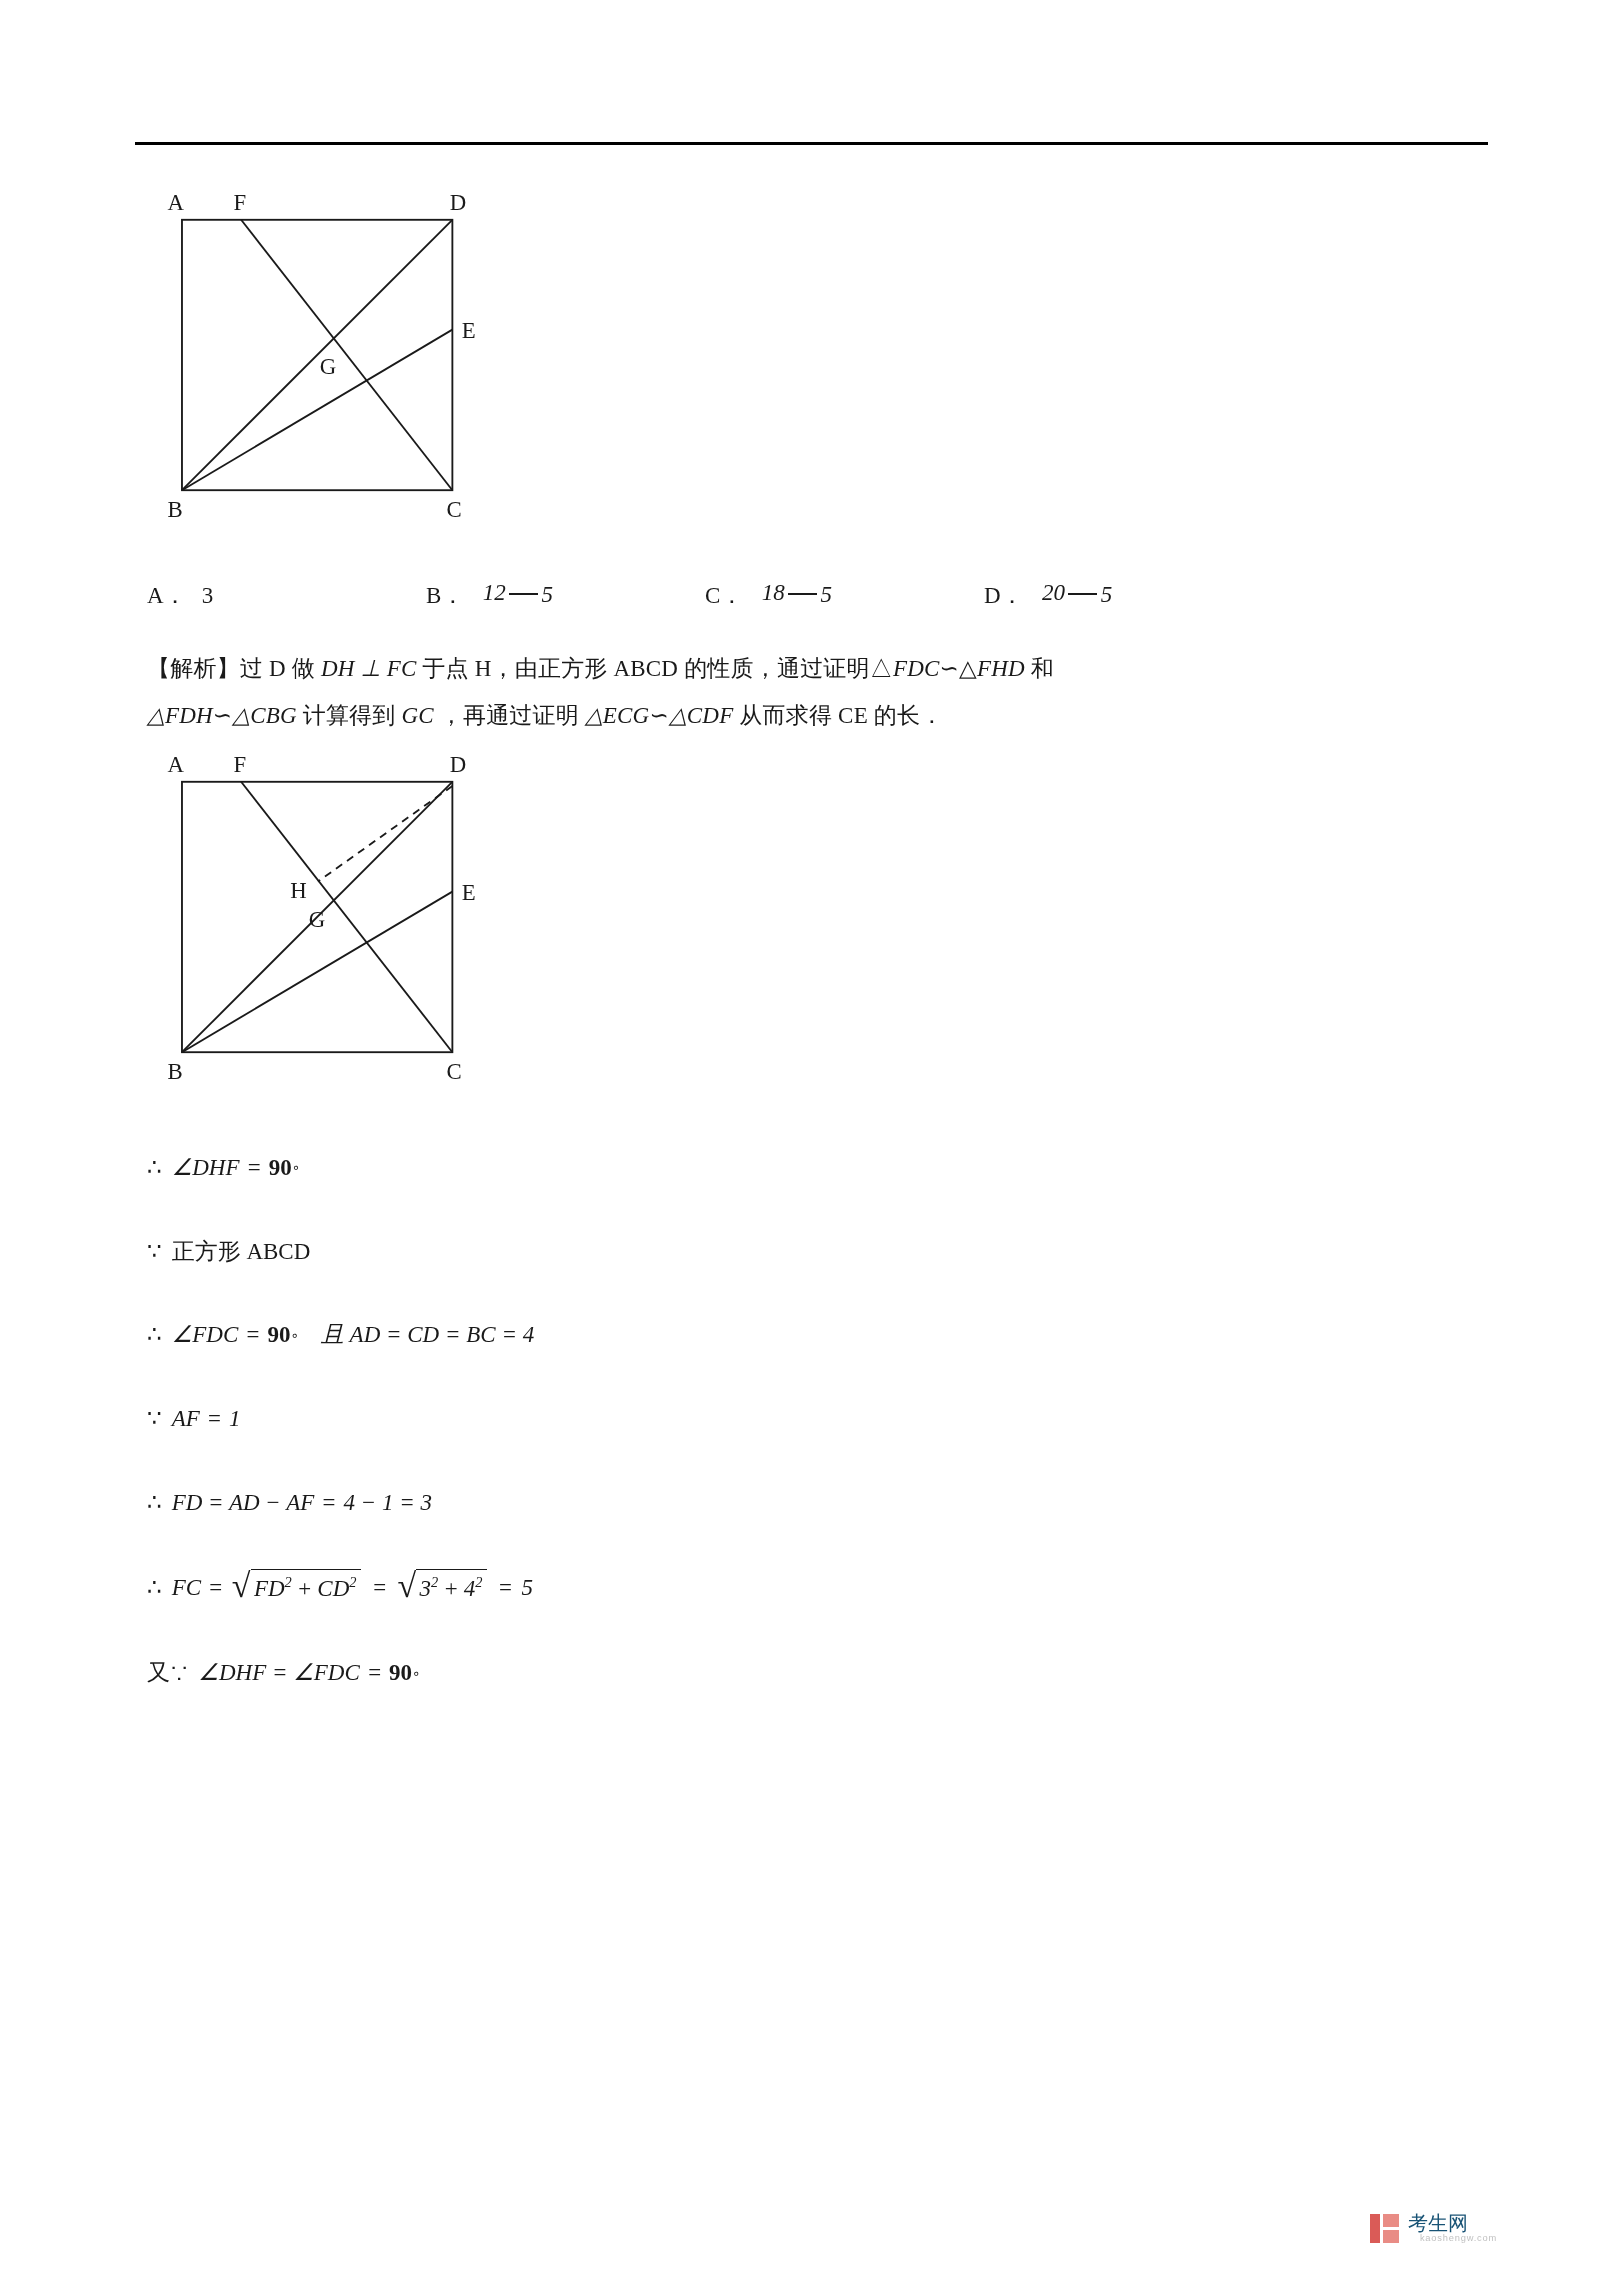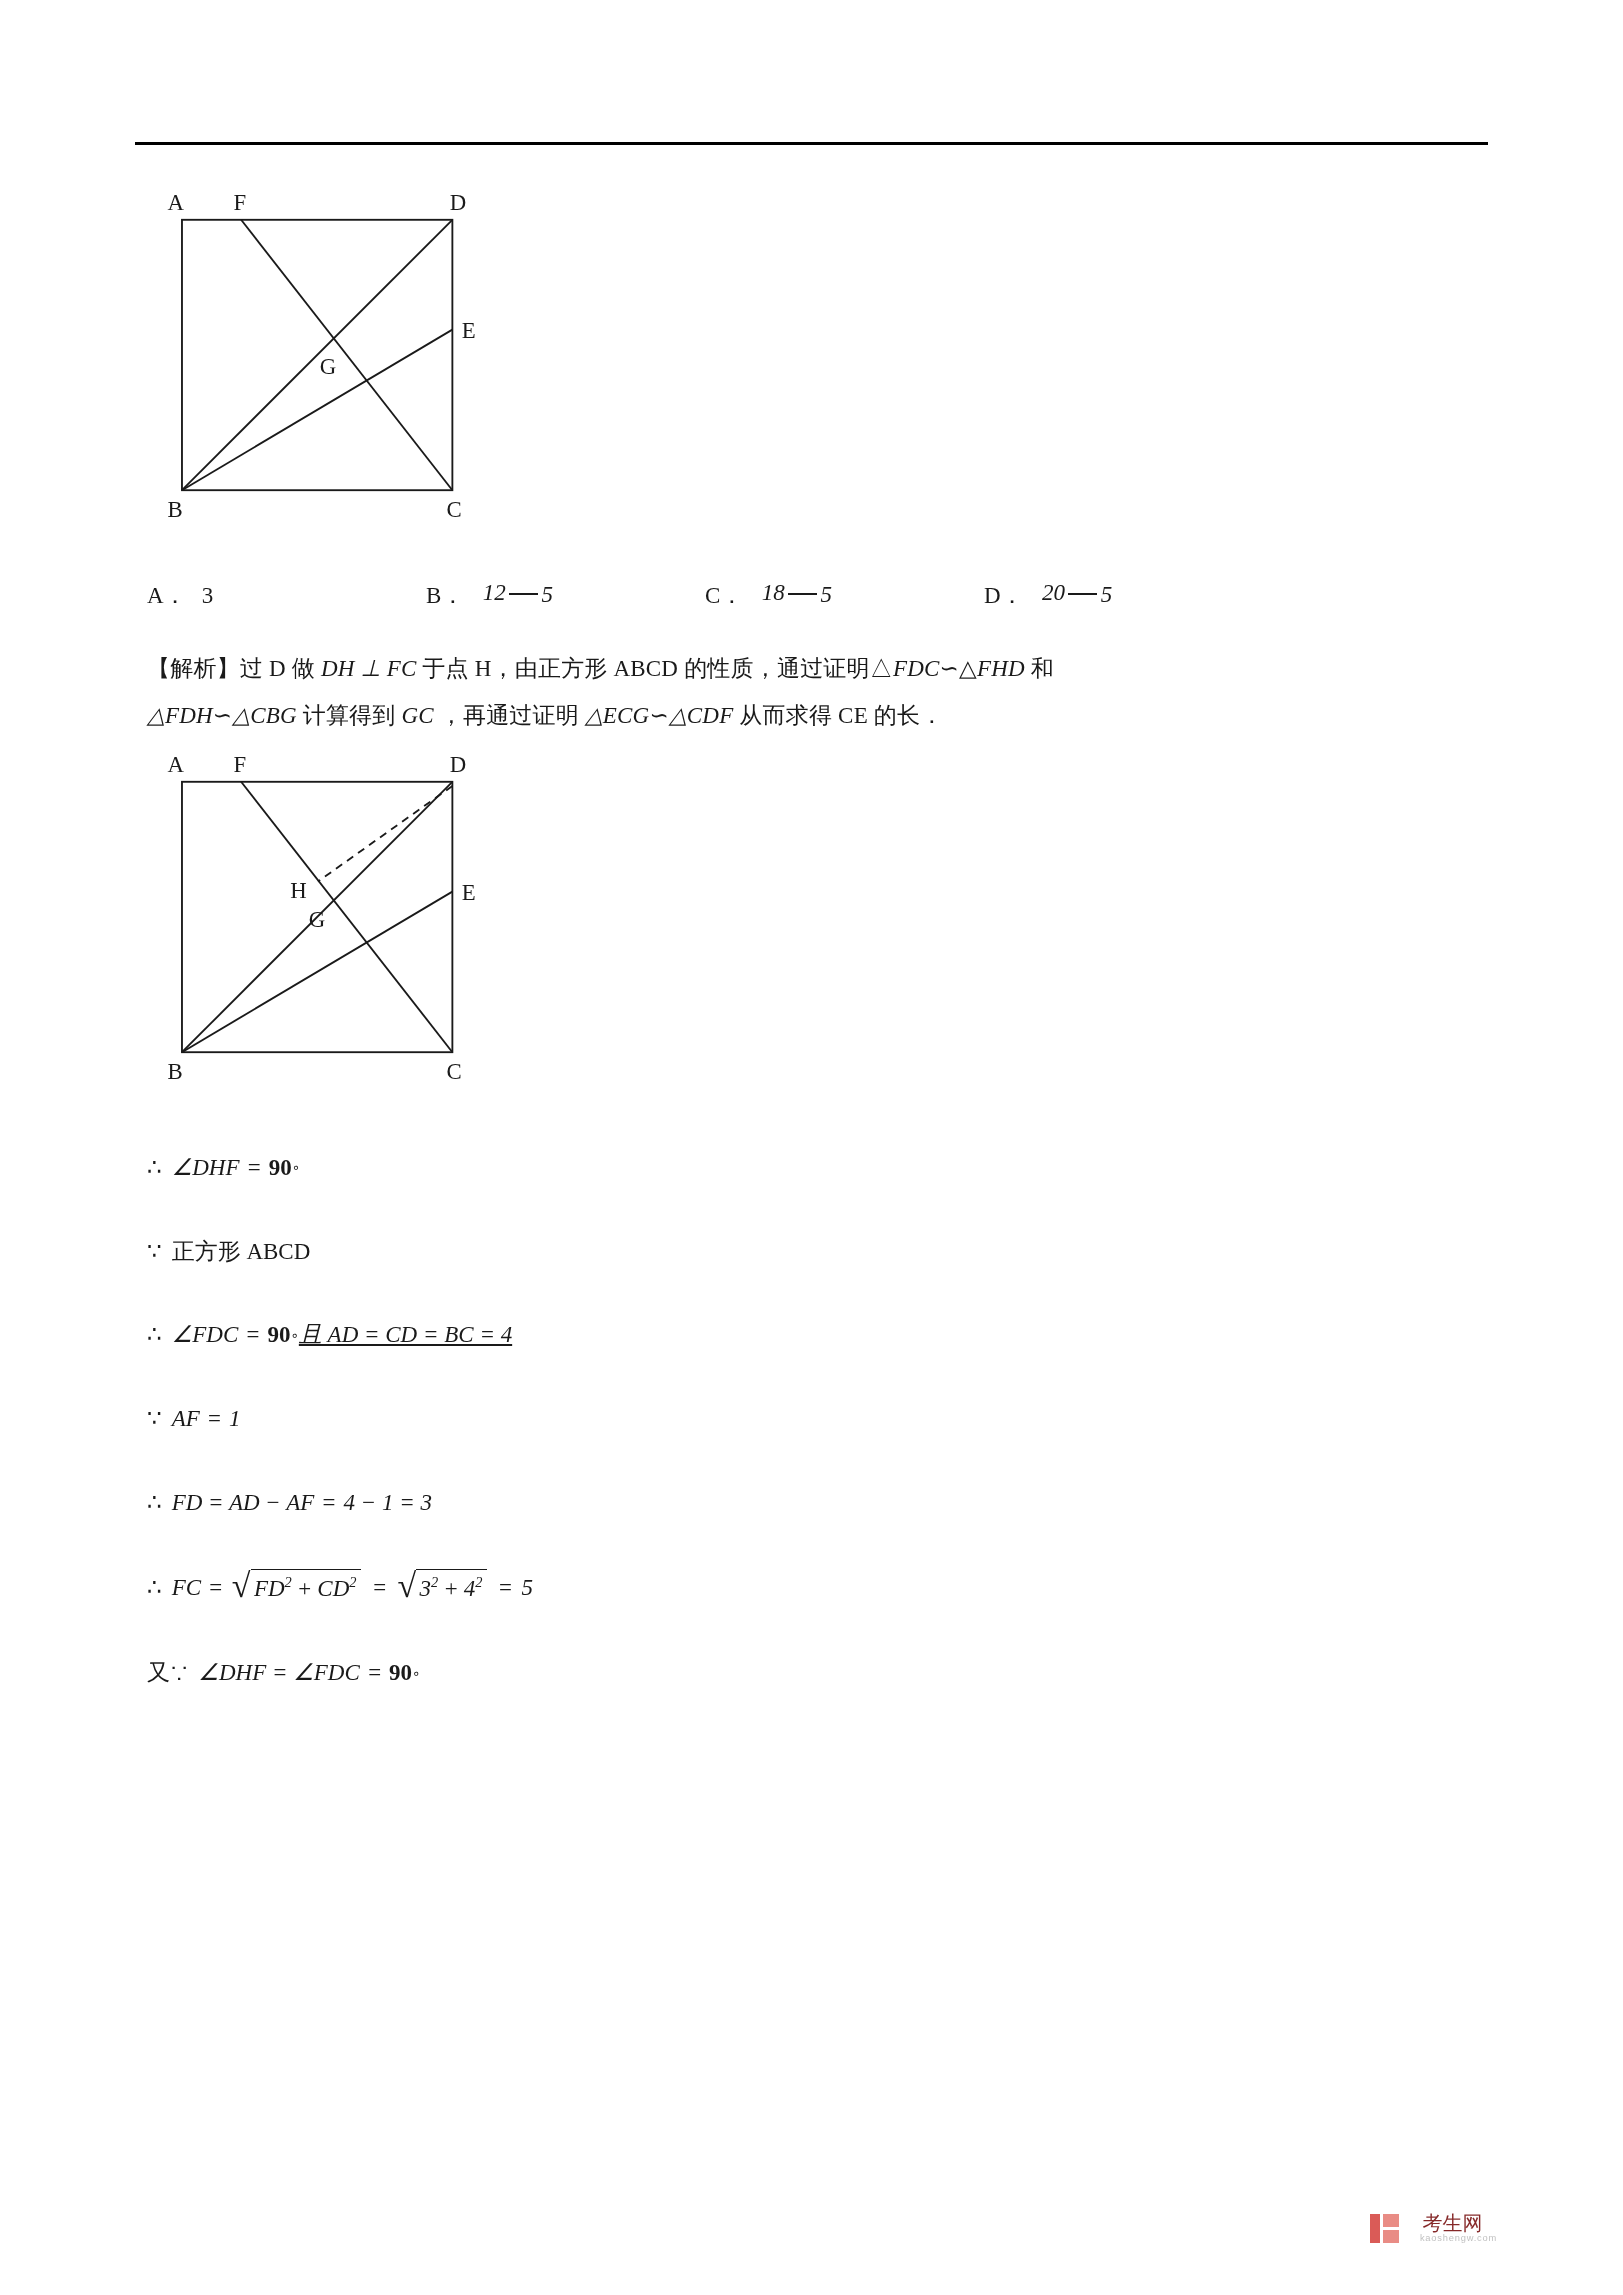--- a/index.html
+++ b/index.html
@@ -119,21 +119,21 @@
   }
   .wm-mark i {
     position:absolute;
     background:#c33;
     display:block;
   }
   .wm-mark i.a { left:0; top:0; width:10px; height:29px; background:#d9534f; }
   .wm-mark i.b { left:12.7px; top:0; width:16px; height:12.7px; background:#e8867f; }
   .wm-mark i.c { left:12.7px; top:16px; width:16px; height:12.7px; background:#e8867f; }
   .wm-text { display:flex; flex-direction:column; line-height:1.05; }
-  .wm-title { font-size:20px; color:#7f1d1d; font-family:"Liberation Sans", sans-serif;text-align:center; }
+  .wm-title { font-size:20px; color:#0c4a6e; font-family:"Liberation Sans", sans-serif; }
   .wm-sub { font-size:9.3px; color:#bdbdbd; font-family:"Liberation Sans", sans-serif; letter-spacing:0.8px;padding-left:12px; }
 </style>
 </head>
 <body>
 
 <div class="page">
 
   <div class="top-rule"></div>
 
   <div class="content">
@@ -235,21 +235,21 @@
       <span class="lead">∵</span>
       <span>正方形 ABCD</span>
     </div>
 
     <div class="step">
       <span class="lead">∴</span>
       <span class="math">∠FDC</span>
       <span class="math" style="margin:0 6.8px;">=</span>
       <span class="mathup">90</span>
         <span class="deg">∘</span>
-      <span class="math" style="text-decoration:underline;">且 AD = CD = BC = 4</span>
+      <span class="math" style="margin-left:22px;">且 AD = CD = BC = 4</span>
     </div>
 
     <div class="step">
       <span class="lead">∵</span>
       <span class="math">AF</span>
       <span class="math" style="margin:0 6.8px;">=</span>
       <span class="math">1</span>
     </div>
 
     <div class="step">

